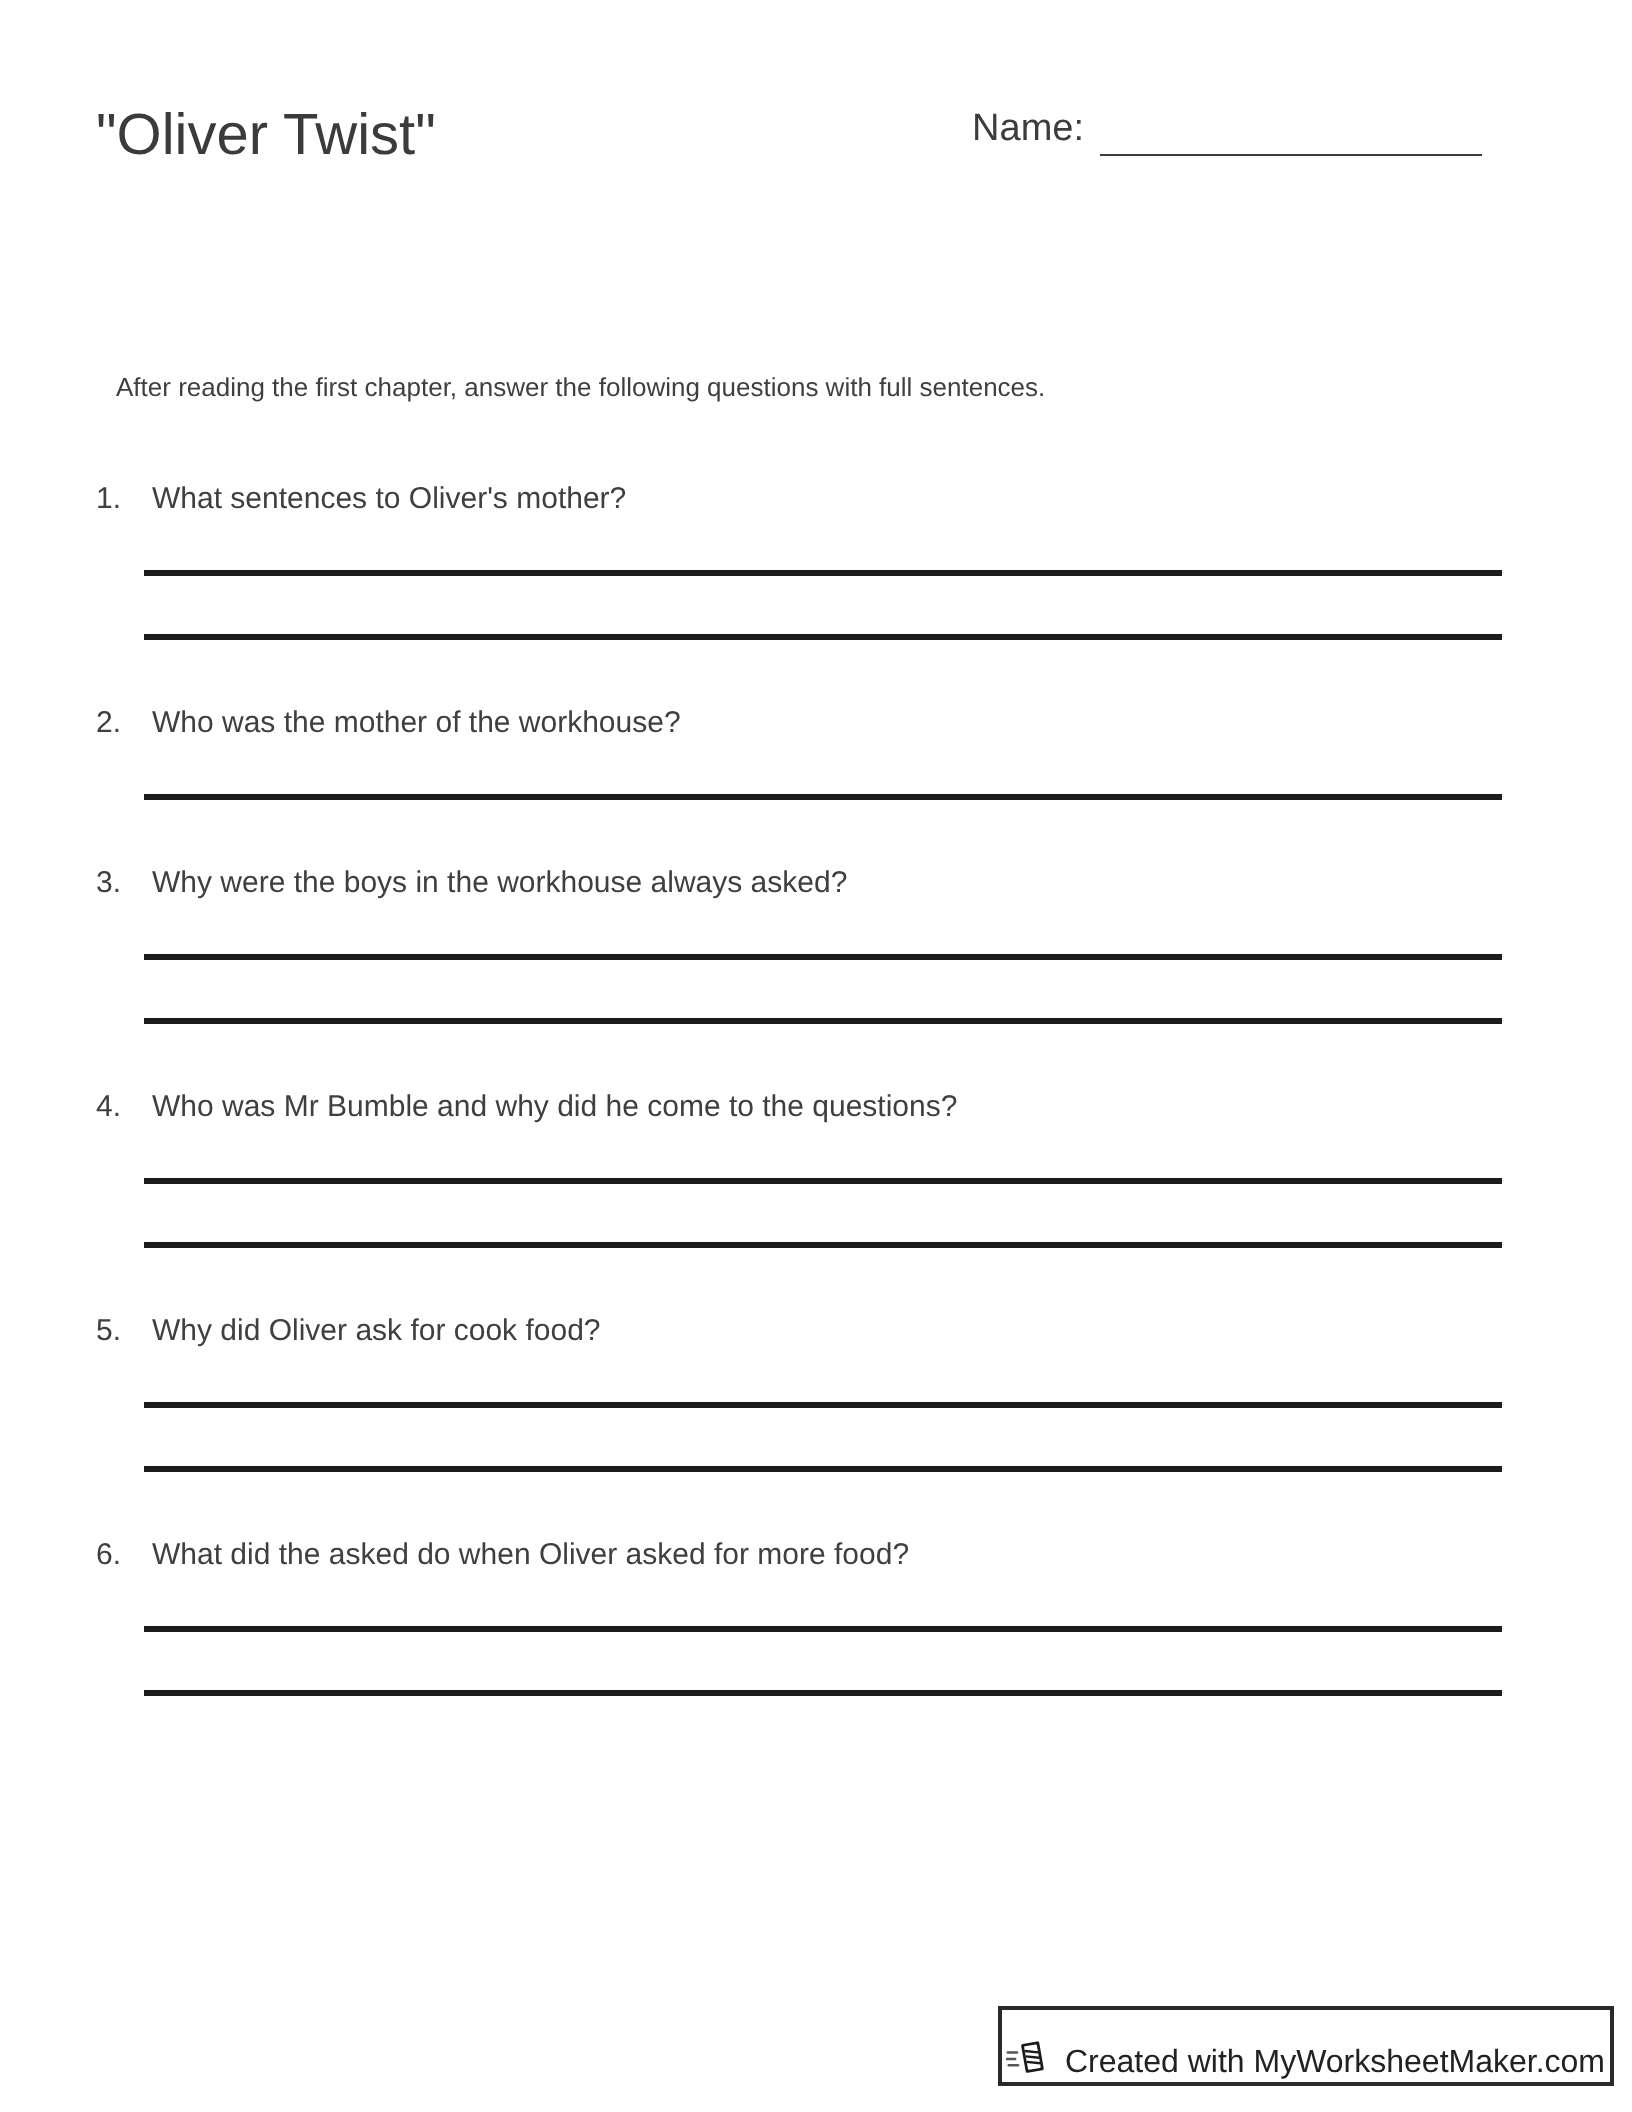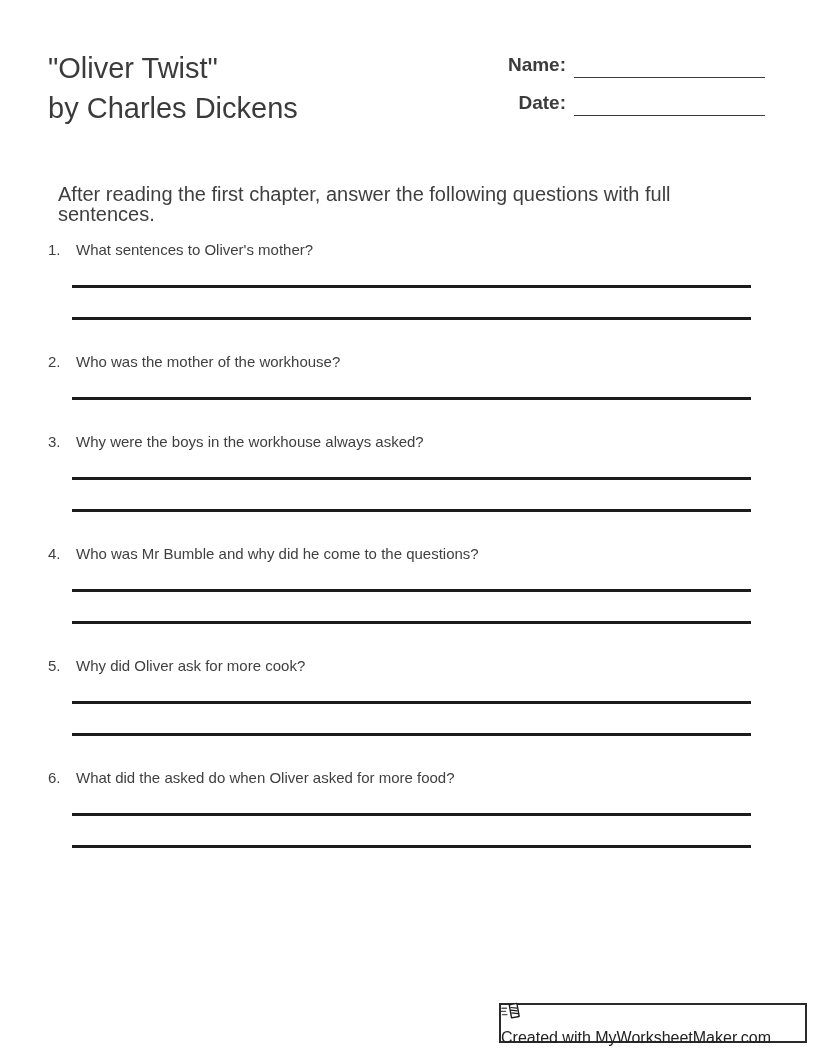--- a/index.html
+++ b/index.html
@@ -22,24 +22,23 @@
     left: 48px;
     top: 48px;
     font-size: 29px;
     line-height: 40px;
     font-weight: 400;
     color: #3b3b3b;
   }
 
   .name-date-block {
     position: absolute;
-    left: 496px;
+    left: 472px;
     top: 50px;
     width: 269px;
-    font-weight: bold;
   }
   .nd-row {
     display: flex;
     align-items: flex-end;
     height: 28px;
     margin-bottom: 10px;
   }
   .nd-label {
     width: 70px;
     text-align: right;
@@ -53,21 +52,21 @@
     border-bottom: 1px solid #3c3c3c;
     height: 24px;
   }
 
   
   .instructions {
     position: absolute;
     left: 58px;
     top: 184px;
     width: 700px;
-    font-size: 20px;
+    font-size: 13px;
     line-height: 20px;
     color: #3f3f3f;
   }
 
   
   .questions {
     position: absolute;
     left: 48px;
     top: 240px;
     width: 703px;
@@ -103,54 +102,48 @@
   
   .footer-badge {
     position: absolute;
     left: 499px;
     top: 1003px;
     width: 308px;
     height: 40px;
     border: 2px solid #2a2a2a;
     background: #ffffff;
     display: flex;
-    align-items: flex-start;
+    align-items: flex-end;
     justify-content: center;
     gap: 7px;
     box-sizing: border-box;
-    flex-direction: column;
   }
   .footer-text {
     font-size: 16px;
     color: #222222;
     white-space: nowrap;
   }
   .footer-icon {
     width: 22px;
     height: 24px;
     flex: 0 0 22px;
   }
 </style>
 </head>
 <body>
 
 <div class="title-block">
   <div>"Oliver Twist"</div>
-  <div>by Charles Dickens</div>
 </div>
 
 <div class="name-date-block">
   <div class="nd-row">
     <span class="nd-label">Name:</span>
     <span class="nd-line"></span>
   </div>
-  <div class="nd-row">
-    <span class="nd-label">Date:</span>
-    <span class="nd-line"></span>
-  </div>
 </div>
 
 <div class="instructions">After reading the first chapter, answer the following questions with full sentences.</div>
 
 <section class="questions" id="questions-container">
   <div class="question">
     <div class="q-row">
       <span class="q-num">1.</span>
       <span class="q-text">What sentences to Oliver's mother?</span>
     </div>
@@ -188,21 +181,21 @@
     </div>
     <div class="answer-lines">
         <div class="answer-line"></div>
         <div class="answer-line"></div>
       </div>
   </div>
 
   <div class="question">
     <div class="q-row">
       <span class="q-num">5.</span>
-      <span class="q-text">Why did Oliver ask for more cook?</span>
+      <span class="q-text">Why did Oliver ask for cook food?</span>
     </div>
     <div class="answer-lines">
         <div class="answer-line"></div>
         <div class="answer-line"></div>
       </div>
   </div>
 
   <div class="question">
     <div class="q-row">
       <span class="q-num">6.</span>

